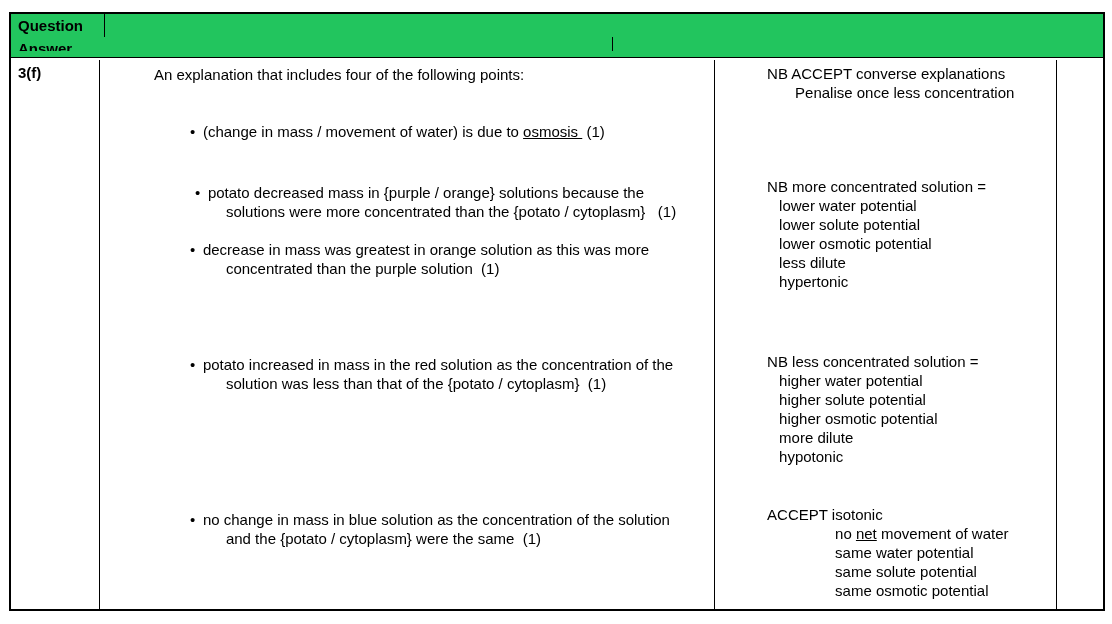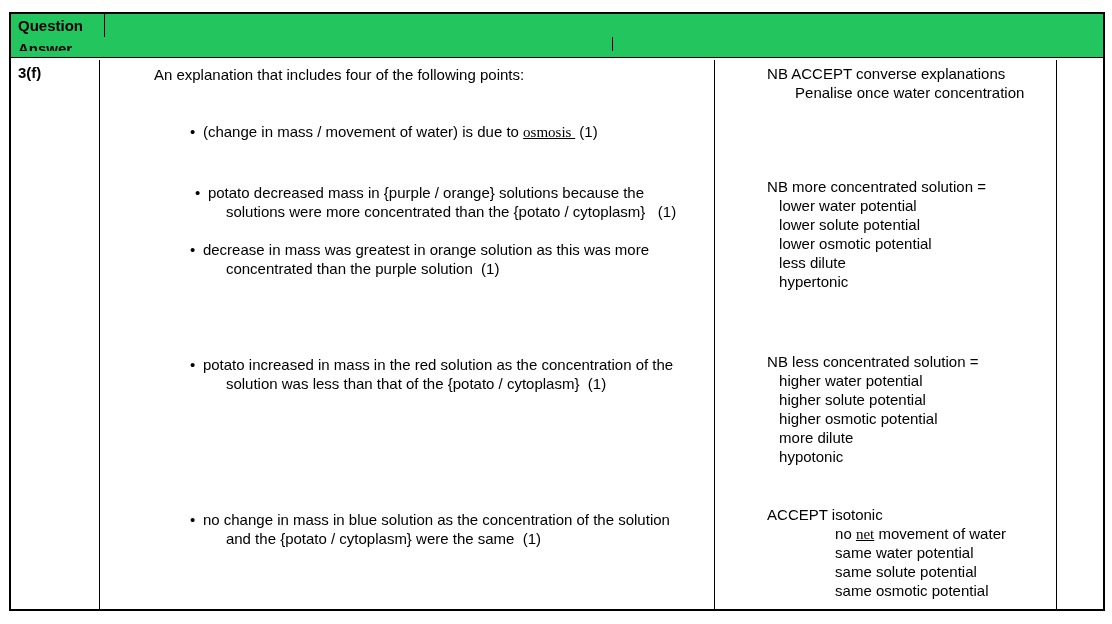--- a/index.html
+++ b/index.html
@@ -28,21 +28,21 @@
   .hcell {
     font-size:15px; font-weight:bold; line-height:18px; padding:3px 7px;
   }
   .qnum {
     position:absolute; top:4px; left:7px; font-size:15px; font-weight:bold;
   }
   .line {
     position:absolute; font-size:15px; line-height:19px; white-space:pre;
   }
   .line b { font-weight:normal; }
-  .u { text-decoration:underline;font-family:Liberation Serif, serif; }
+  .u { text-decoration:underline; }
   .bullet { display:inline-block; width:13px; }
   .mark-val { font-weight:bold; }
 </style>
 </head>
 <body>
 
 <div class="page">
   <div class="ms-table">
 
     <div class="header-row">
@@ -70,21 +70,21 @@
 
         <div class="line" style="top:295px;left:44px"><span class="bullet">•</span><span>potato increased in mass in the red solution as the concentration of the</span></div>
         <div class="line" style="top:314px;left:80px">solution was less than that of the {potato / cytoplasm}  (1)</div>
 
         <div class="line" style="top:450px;left:44px"><span class="bullet">•</span><span>no change in mass in blue solution as the concentration of the solution</span></div>
         <div class="line" style="top:469px;left:80px">and the {potato / cytoplasm} were the same  (1)</div>
       </div>
 
       <div class="cell col-g bordered">
         <div class="line" style="top:4px;left:6px"><b>NB ACCEPT</b><span> converse explanations</span></div>
-        <div class="line" style="top:23px;left:34px"><b>Penalise once</b><span> water concentration</span></div>
+        <div class="line" style="top:23px;left:34px"><b>Penalise once</b><span> less concentration</span></div>
 
         <div class="line" style="top:117px;left:6px"><b>NB</b><span> more concentrated solution =</span></div>
         <div class="line" style="top:136px;left:18px">lower water potential</div>
         <div class="line" style="top:155px;left:18px">lower solute potential</div>
         <div class="line" style="top:174px;left:18px">lower osmotic potential</div>
         <div class="line" style="top:193px;left:18px">less dilute</div>
         <div class="line" style="top:212px;left:18px">hypertonic</div>
 
         <div class="line" style="top:292px;left:6px"><b>NB</b><span> less concentrated solution =</span></div>
         <div class="line" style="top:311px;left:18px">higher water potential</div>

